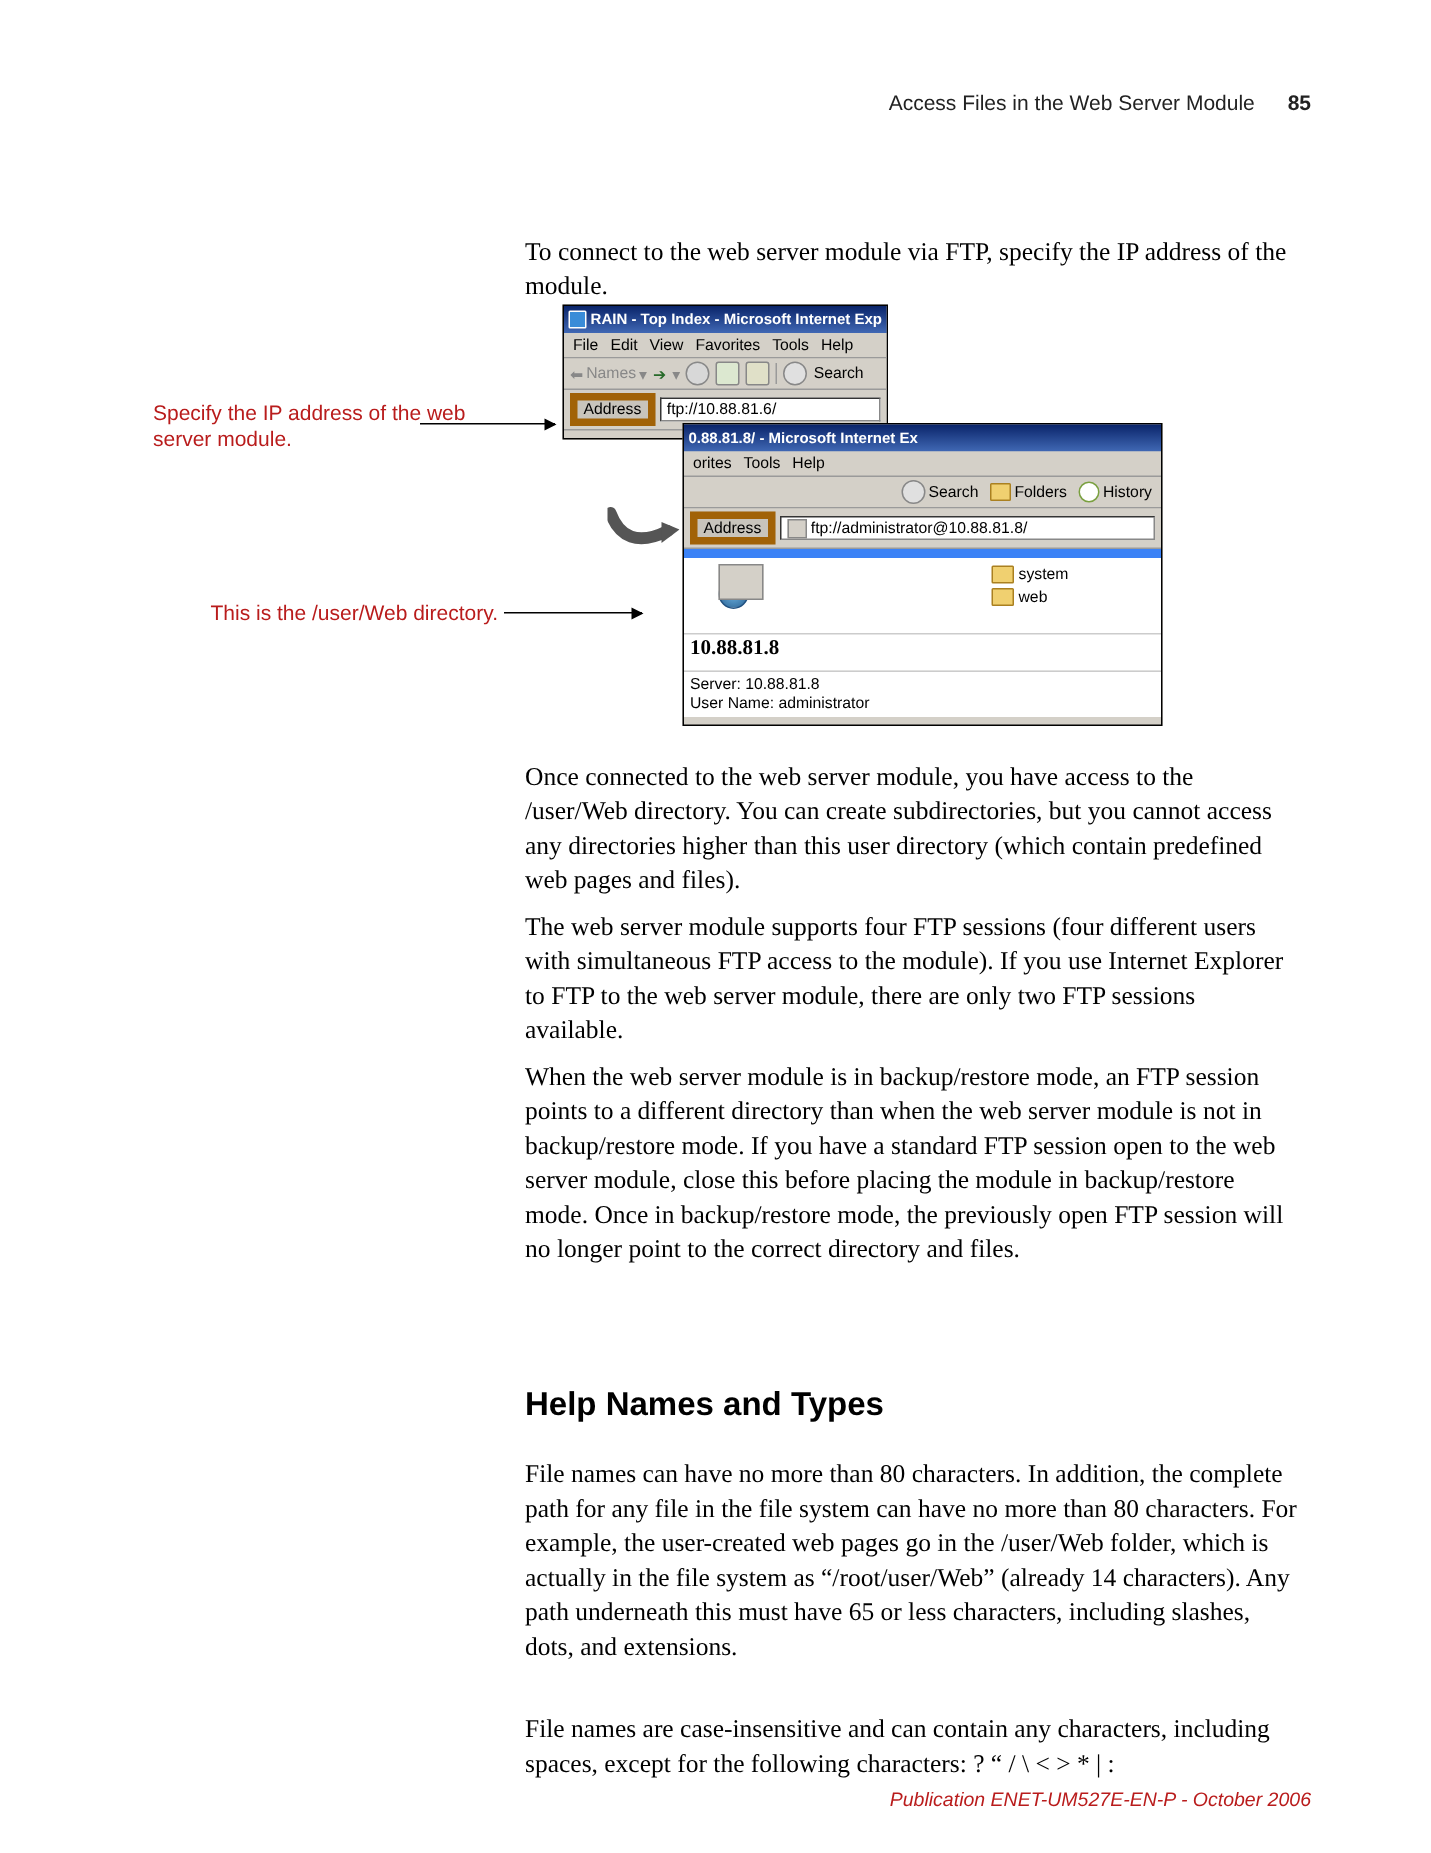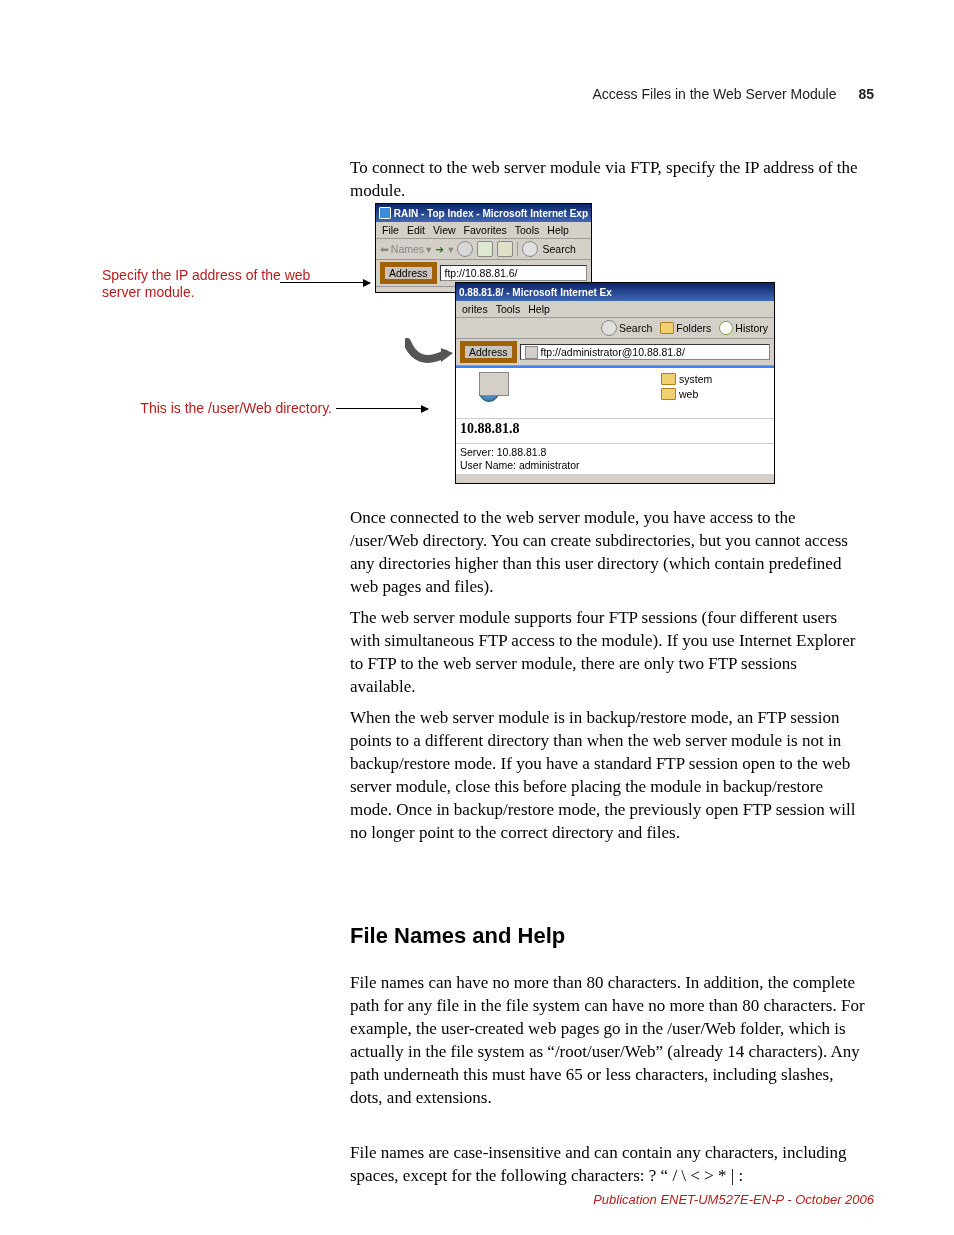--- a/index.html
+++ b/index.html
@@ -14,21 +14,20 @@
   .page {
     width: 954px; height: 1235px;
     position: relative;
   }
   .running-head {
     position: absolute;
     top: 60px; right: 80px;
     font-family: Arial, Helvetica, sans-serif;
     font-size: 14px;
     color: #222;
-    margin-top: 26px;
   }
   .running-head .pg {
     font-weight: bold;
     margin-left: 18px;
   }
   .body-text {
     position: absolute;
     left: 350px;
     width: 515px;
     font-size: 17px;
@@ -174,21 +173,21 @@
   .win2 .toolbar2 {
     display:flex;align-items:center;gap:8px;
     padding:2px 6px;border-bottom:1px solid #9a9a9a;font-size:10.5px;
     justify-content:flex-end;
   }
   .toolbar2 .tool-item{display:flex;align-items:center;gap:2px;}
   .folders-icon{width:12px;height:10px;display:inline-block;background:#f0d070;border:1px solid #aa8020;border-radius:1px;}
   .hist-icon{width:12px;height:12px;display:inline-block;border:1px solid #7aa040;border-radius:50%;background:#fff;}
 
   .filepane {
-    background:#fff;border-top:2px solid #3b82f6;
+    background:#fff;border-top:6px solid #3b82f6;
     height:50px;position:relative;
   }
   .bigicon{
     position:absolute;left:15px;top:4px;
     width:36px;height:36px;
     display:flex;flex-direction:column;align-items:center;justify-content:center;
   }
   .bigicon .globe{width:18px;height:18px;border-radius:50%;background:radial-gradient(#6ab0e0,#2a6090);border:1px solid #205080;margin-top:4px;}
   .bigicon .back{position:absolute;left:8px;top:0;width:28px;height:22px;background:#d4d0c8;border:1px solid #888;}
   .folder-item{
@@ -322,18 +321,18 @@
         <div>User Name: administrator</div>
       </div>
     </div>
 
   </div>
 
   <p class="body-text para-sessions">The web server module supports four FTP sessions (four different users with simultaneous FTP access to the module). If you use Internet Explorer to FTP to the web server module, there are only two FTP sessions available.</p>
   <p class="body-text para-after-figure">Once connected to the web server module, you have access to the /user/Web directory. You can create subdirectories, but you cannot access any directories higher than this user directory (which contain predefined web pages and files).</p>
   <p class="body-text para-backup">When the web server module is in backup/restore mode, an FTP session points to a different directory than when the web server module is not in backup/restore mode. If you have a standard FTP session open to the web server module, close this before placing the module in backup/restore mode. Once in backup/restore mode, the previously open FTP session will no longer point to the correct directory and files.</p>
 
-  <h2 class="file-heading">File Names and Help</h2>
+  <h2 class="file-heading">Help Names and Types</h2>
   <p class="para-fn1">File names can have no more than 80 characters. In addition, the complete path for any file in the file system can have no more than 80 characters. For example, the user-created web pages go in the /user/Web folder, which is actually in the file system as “/root/user/Web” (already 14 characters). Any path underneath this must have 65 or less characters, including slashes, dots, and extensions.</p>
   <p class="para-fn2">File names are case-insensitive and can contain any characters, including spaces, except for the following characters: ? “ / \ &lt; &gt; * | :</p>
 
   <div class="footer">Publication ENET-UM527E-EN-P - October 2006</div>
 </div>
 
 </body></html>

